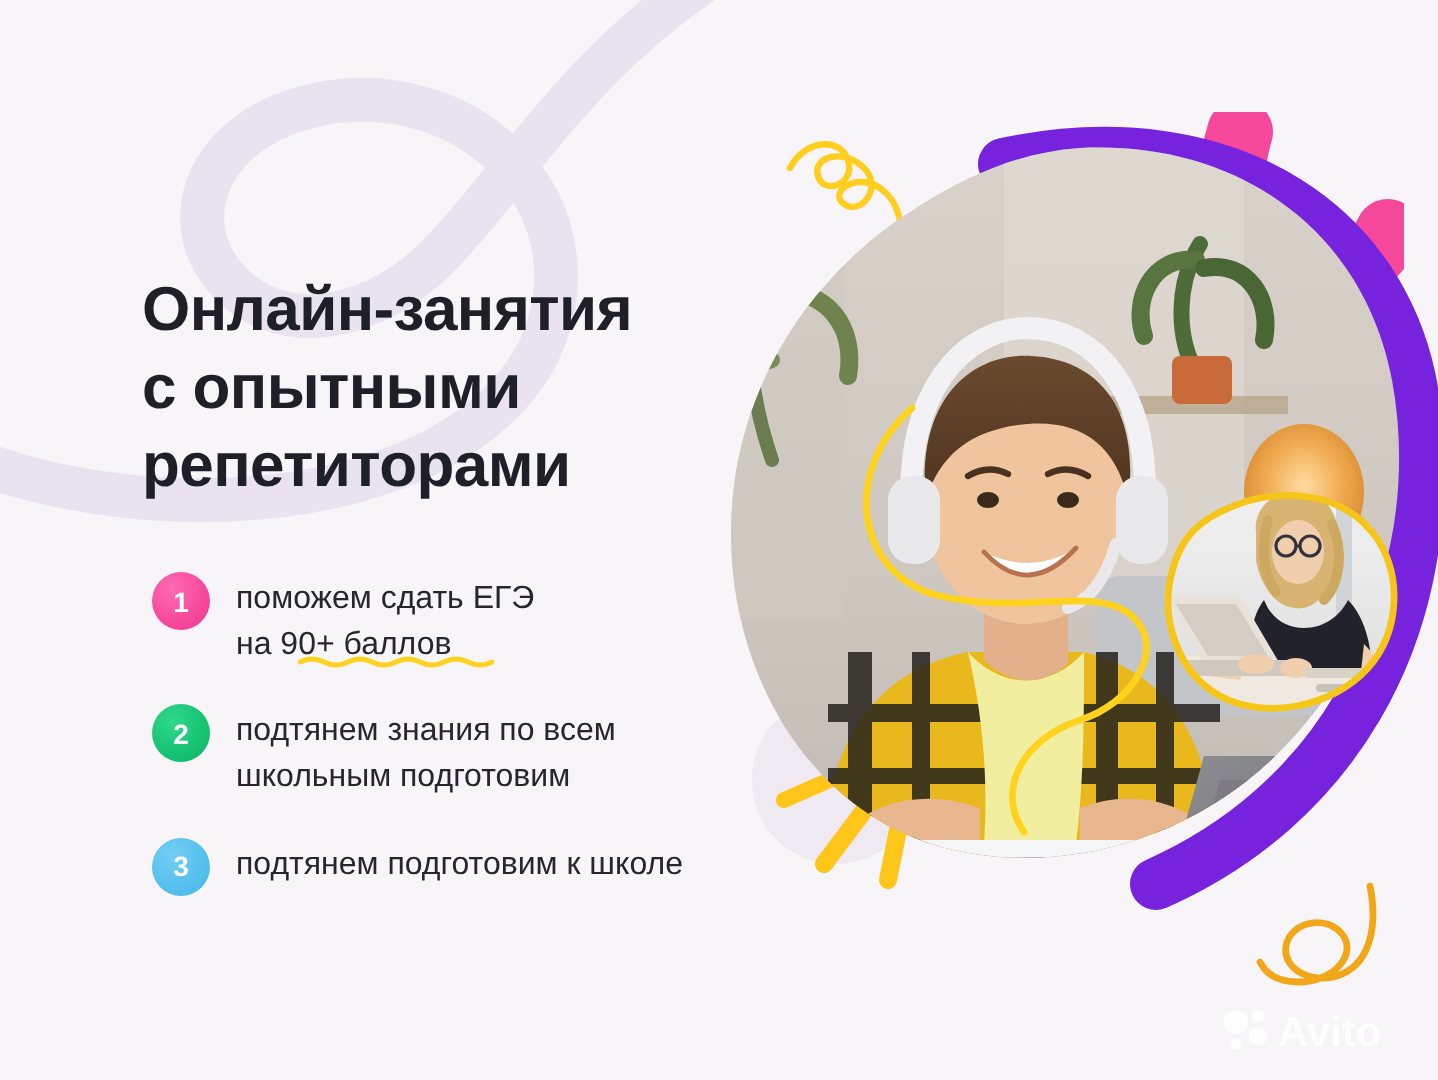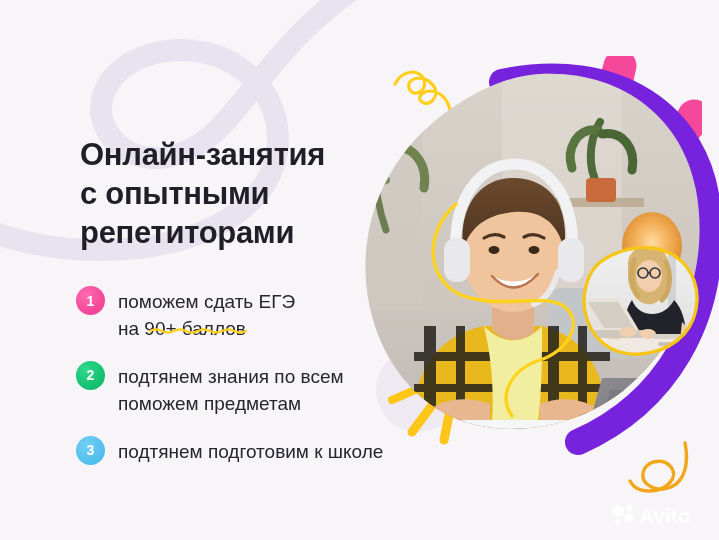--- a/index.html
+++ b/index.html
@@ -23,21 +23,21 @@
     left: -40px;
     top: -10px;
     width: 420px;
     height: 330px;
     pointer-events: none;
   }
 
   
   .headline {
     position: absolute;
-    left: 80px;
+    left: 71px;
     top: 135px;
     width: 330px;
     font-size: 31px;
     line-height: 1.26;
     font-weight: bold;
     letter-spacing: -0.3px;
     color: #1f1f28;
     white-space: pre-line;
   }
 
@@ -66,21 +66,21 @@
     display: flex;
     align-items: center;
     justify-content: center;
     margin-right: 13px;
   }
   .badge-1 { background: radial-gradient(circle at 35% 30%, #ff6bb3 0%, #f5489a 60%, #ee3f93 100%); }
   .badge-2 { background: radial-gradient(circle at 35% 30%, #2fd98c 0%, #16c172 60%, #0eb467 100%); }
   .badge-3 { background: radial-gradient(circle at 35% 30%, #72cef3 0%, #54c0ee 60%, #46b6e8 100%); }
 
   .benefit-text {
-    font-size: 19px;
+    font-size: 16px;
     line-height: 1.42;
     color: #26262e;
     white-space: pre-line;
     padding-top: 3px;
   }
   .benefit-1 .benefit-text { position: relative; }
 
   .squiggle-underline {
     position: absolute;
     left: 31px;
@@ -167,21 +167,21 @@
       <div class="badge badge-1">1</div>
       <div class="benefit-text">поможем сдать ЕГЭ
 на 90+ баллов<svg class="squiggle-underline" viewBox="0 0 98 7" preserveAspectRatio="none">
           <path d="M1 4 Q 7 1 13 4 T 25 4 T 37 4 T 49 4 T 61 4 T 73 4 T 85 4 T 97 4" fill="none" stroke="#ffd21e" stroke-width="2.4" stroke-linecap="round"></path>
         </svg></div>
     </div>
 
     <div class="benefit benefit-2">
       <div class="badge badge-2">2</div>
       <div class="benefit-text">подтянем знания по всем
-поможем предметам</div>
+школьным подготовим</div>
     </div>
 
     <div class="benefit benefit-3">
       <div class="badge badge-3">3</div>
       <div class="benefit-text">подтянем подготовим к школе</div>
     </div>
   </div>
 
   <svg class="pink-crescent" viewBox="0 0 104 96">
     <path d="M 22 10 C 12 42 24 74 54 80 C 74 84 90 74 96 60" fill="none" stroke="#f5489a" stroke-width="33" stroke-linecap="round"></path>

